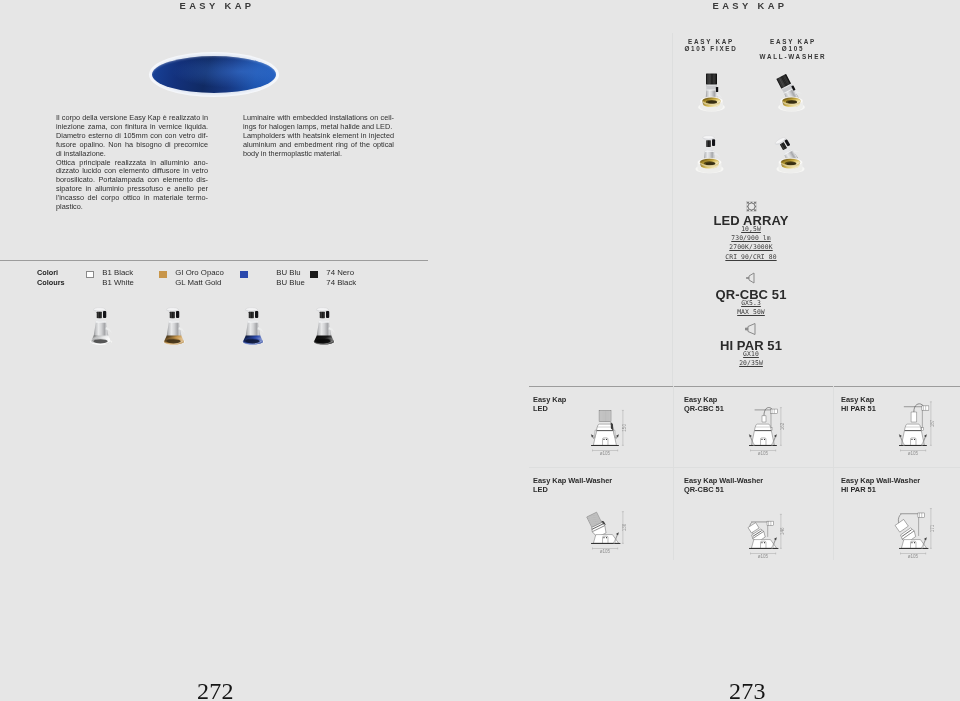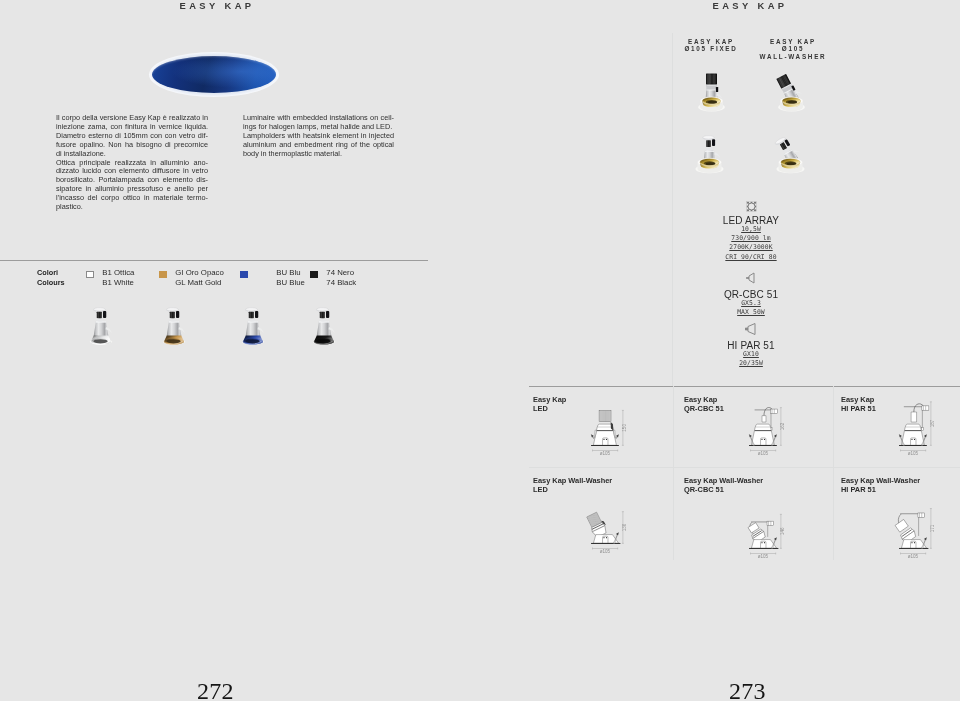--- a/index.html
+++ b/index.html
@@ -34,21 +34,21 @@
   .swatch-box{position:absolute;width:8.2px;height:7.4px;box-sizing:border-box;}
   .swatch-txt{position:absolute;font-size:7.8px;line-height:9.6px;color:#2b2b2b;white-space:nowrap;}
 
   
   .colhead{position:absolute;font-size:6.3px;font-weight:700;letter-spacing:1.75px;color:#343434;
            text-align:center;line-height:7.6px;white-space:nowrap;}
   .vsep{position:absolute;width:1px;background:#dddede;}
   .hsep{position:absolute;height:1px;background:#dddede;}
 
   .lampblock{position:absolute;text-align:center;width:120px;}
-  .lampblock .nm{font-size:10px;font-weight:400;color:#2b2b2b;letter-spacing:.1px;line-height:9.3px;}
+  .lampblock .nm{font-size:13px;font-weight:700;color:#2b2b2b;letter-spacing:.1px;line-height:9.3px;}
   .lampblock .sp{font-family:"DejaVu Sans Mono",monospace;font-size:6.4px;color:#3c3c3c;letter-spacing:.1px;line-height:9.3px;text-decoration:underline;}
 
   .dimcell{position:absolute;}
   .dimcell .title{font-size:7.4px;font-weight:700;line-height:8.6px;color:#2b2b2b;}
 
   svg{display:block;overflow:visible;}
   .secsvg .dimtxt{font-family:"Liberation Sans",sans-serif;font-size:10px;fill:#8f8f8f;}
   .lampicon{height:16px;display:flex;align-items:flex-end;justify-content:center;margin-bottom:3.5px;}
   .lampicon svg{margin:0 auto;}
   .drw{position:absolute;}
@@ -76,21 +76,21 @@
 
 <div class="colori-label" style="left:1px;top:268px;">
   <div>Colori</div>
   <div>Colours</div>
 </div>
 
 <div id="swatches">
     <div class="swatch-group" style="left: 86px; top: 268px;">
       <div class="swatch-box" style="background: rgb(255, 255, 255); border: 1px solid rgb(138, 138, 138); left: 0px; top: 3px;"></div>
       <div class="swatch-txt" style="left: 16.3px; top: 0px;">
-        <div>B1 Ottica</div>
+        <div>B1 Black</div>
         <div>B1 White</div>
       </div>
     </div>
     <div class="swatch-group" style="left: 159px; top: 268px;">
       <div class="swatch-box" style="background: rgb(200, 150, 74); border: 1px solid rgb(200, 150, 74); left: 0px; top: 3px;"></div>
       <div class="swatch-txt" style="left: 16.3px; top: 0px;">
         <div>GI Oro Opaco</div>
         <div>GL Matt Gold</div>
       </div>
     </div>

